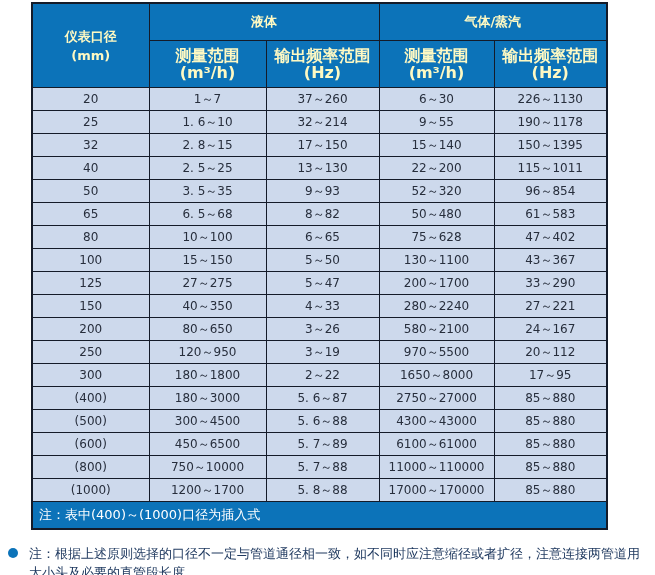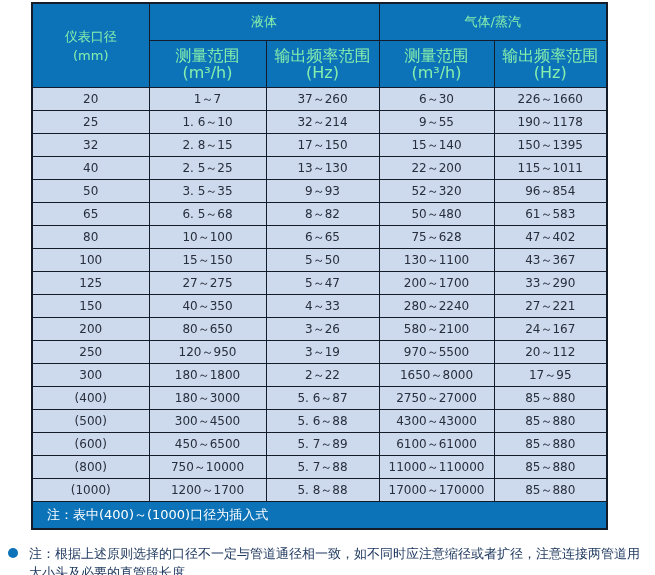--- a/index.html
+++ b/index.html
@@ -22,41 +22,41 @@
   }
   table.spec th, table.spec td {
     border: 1px solid #141b29;
     text-align: center;
     padding: 0 2px;
     overflow: hidden;
     white-space: nowrap;
   }
   table.spec thead th {
     background: #0c73b9;
-    color: #86efac;
-    font-weight: normal;
+    color: #fef9c3;
+    font-weight: bold;
   }
   tr.group-row th { height: 36px; font-size: 13px; }
   tr.sub-row th { height: 46px; font-size: 16px; line-height: 17px; font-weight: bold; }
   th.diam-th { font-size: 13px; line-height: 19px; }
   table.spec tbody td {
     background: #cdd9ec;
     color: #272e3c;
     font-size: 12px;
     height: 22px;
     line-height: 22px;
   }
   table.spec td.footnote-cell {
     background: #0c73b9;
     color: #ffffff;
     text-align: left;
     font-size: 13px;
     height: 26px;
     line-height: 26px;
-    padding-left: 14px;
+    padding-left: 6px;
     font-weight: normal;
   }
   .bottom-note {
     position: absolute;
     left: 8px;
     top: 544px;
     width: 642px;
     display: flex;
     align-items: flex-start;
   }
@@ -116,21 +116,21 @@
           <div>(Hz)</div>
         </th>
       </tr>
     </thead>
     <tbody>
         <tr>
           <td>20</td>
           <td>1～7</td>
           <td>37～260</td>
           <td>6～30</td>
-          <td>226～1660</td>
+          <td>226～1130</td>
         </tr>
         <tr>
           <td>25</td>
           <td>1. 6～10</td>
           <td>32～214</td>
           <td>9～55</td>
           <td>190～1178</td>
         </tr>
         <tr>
           <td>32</td>

